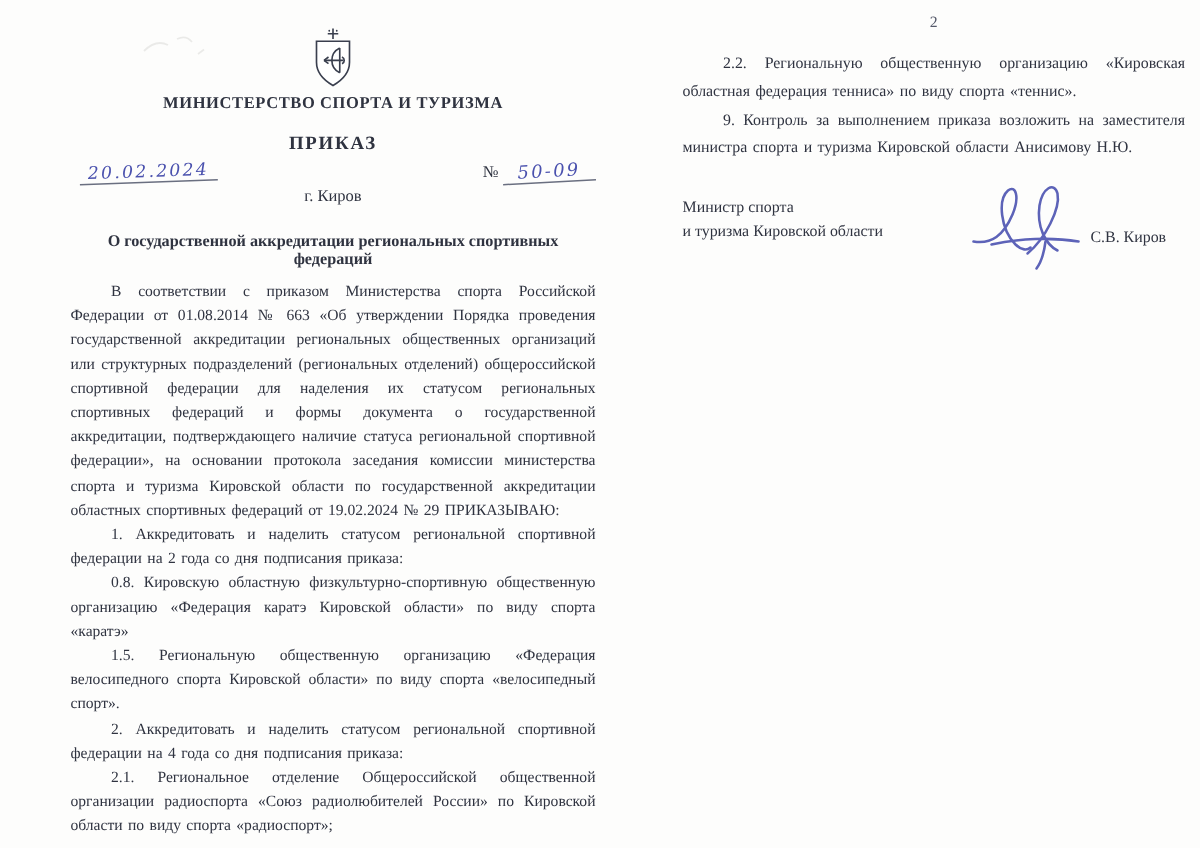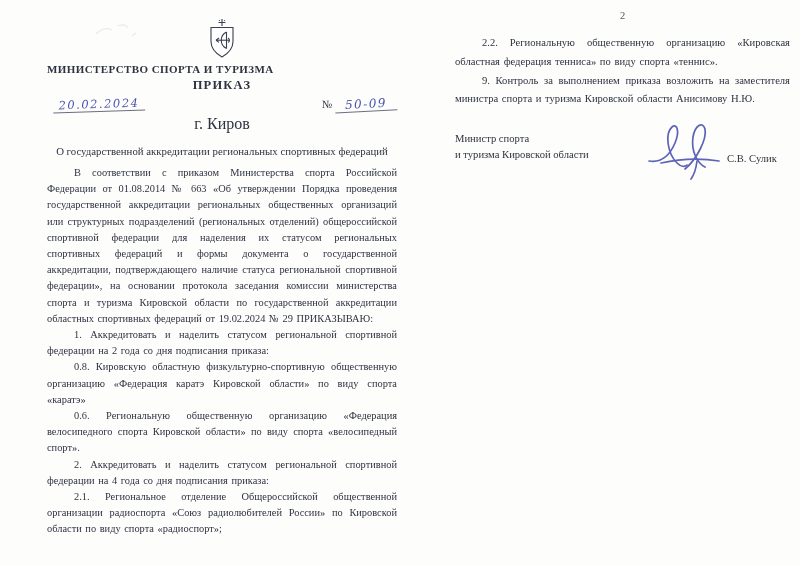--- a/index.html
+++ b/index.html
@@ -9,22 +9,22 @@
     font-family: "Liberation Serif", serif;
     color: #2f3340;
     overflow: hidden;
     position: relative;
   }
   .page { position: absolute; }
 
   
   #page1 { left: 47px; top: 18px; width: 350px; }
   .emblem-wrap { text-align: center; height: 44px; }
-  .ministry { font-weight: bold; font-size: 11px; line-height: 14px; letter-spacing: .4px; }
-  .doctype { text-align: center; font-weight: bold; font-size: 12.5px; letter-spacing: 1.2px; margin-top: 2px; }
+  .ministry { text-align: center; font-weight: bold; font-size: 11px; line-height: 14px; letter-spacing: .4px; }
+  .doctype { text-align: center; font-weight: bold; font-size: 12.5px; letter-spacing: 1.2px; margin-top: 12px; }
   .meta-row { position: relative; height: 36px; margin-top: 2px; font-size: 11px; }
   .hand {
     font-family: "DejaVu Serif", serif;
     font-style: italic;
     color: #4a51ae;
     letter-spacing: 1.5px;
   }
   .date-field {
     position: absolute; left: 6px; top: 2px;
     width: 92px; text-align: center;
@@ -32,22 +32,22 @@
     transform: rotate(-2deg);
     font-size: 11.5px;
   }
   .num-field { position: absolute; right: 0; top: 2px; }
   .num-hand {
     display: inline-block; width: 62px; text-align: center;
     border-bottom: 1px solid #6a6f80;
     transform: rotate(-3deg);
     font-size: 12px;
   }
-  .city { position: absolute; left: 0; right: 0; top: 20px; text-align: center; font-size: 16px; font-family: Liberation Serif, serif; }
-  .doc-title { font-weight: normal; font-size: 10.8px; text-align: center; margin-top: 14px; }
+  .city { position: absolute; left: 0; right: 0; top: 20px; text-align: center; font-size: 11px; font-family: Liberation Serif, serif; }
+  .doc-title { font-weight: bold; font-size: 10.8px; text-align: center; margin-top: 14px; }
   .bodytext { margin-top: 8px; }
   .bodytext p, #page2 .bodytext p {
     margin: 0;
     text-indent: 27px;
     text-align: justify;
     font-size: 10.4px;
     line-height: 16.2px;
     word-spacing: 1px;
   }
 
@@ -105,21 +105,21 @@
     </div>
     <div class="city">г. Киров</div>
   </div>
 
   <div class="doc-title">О государственной аккредитации региональных спортивных федераций</div>
 
   <div class="bodytext">
     <p>В соответствии с приказом Министерства спорта Российской Федерации от 01.08.2014 № 663 «Об утверждении Порядка проведения государственной аккредитации региональных общественных организаций или структурных подразделений (региональных отделений) общероссийской спортивной федерации для наделения их статусом региональных спортивных федераций и формы документа о государственной аккредитации, подтверждающего наличие статуса региональной спортивной федерации», на основании протокола заседания комиссии министерства спорта и туризма Кировской области по государственной аккредитации областных спортивных федераций от 19.02.2024 № 29 ПРИКАЗЫВАЮ:</p>
     <p>1. Аккредитовать и наделить статусом региональной спортивной федерации на 2 года со дня подписания приказа:</p>
     <p>0.8. Кировскую областную физкультурно-спортивную общественную организацию «Федерация каратэ Кировской области» по виду спорта «каратэ»</p>
-    <p>0.6. Региональную общественную организацию «Федерация велосипедного спорта Кировской области» по виду спорта «велосипедный спорт».</p>
+    <p>1.5. Региональную общественную организацию «Федерация велосипедного спорта Кировской области» по виду спорта «велосипедный спорт».</p>
     <p>2. Аккредитовать и наделить статусом региональной спортивной федерации на 4 года со дня подписания приказа:</p>
     <p>2.1. Региональное отделение Общероссийской общественной организации радиоспорта «Союз радиолюбителей России» по Кировской области по виду спорта «радиоспорт»;</p>
   </div>
 </div>
 
 <div class="page" id="page2">
 
   <div class="pagenum">2</div>
 
   <div class="bodytext">
@@ -133,15 +133,15 @@
 
     <svg class="sig-img" width="90" height="62" viewBox="0 0 90 62">
       <g stroke="#5d63b8" stroke-width="1.7" fill="none" stroke-linecap="round">
         <path d="M4,42 C16,44 24,38 30,24 C35,12 32,4 27,8 C20,14 22,34 32,44 C36,48 40,48 42,46"></path>
         <path d="M40,50 C52,40 62,20 60,10 C58,2 50,6 48,18 C46,32 52,44 60,48"></path>
         <path d="M16,44 C34,40 56,39 74,42"></path>
         <path d="M52,42 C51,50 49,56 46,60"></path>
       </g>
     </svg>
 
-    <div class="sig-name">С.В. Сулик</div>
+    <div class="sig-name">С.В. Киров</div>
   </div>
 </div>
 
 </body></html>

